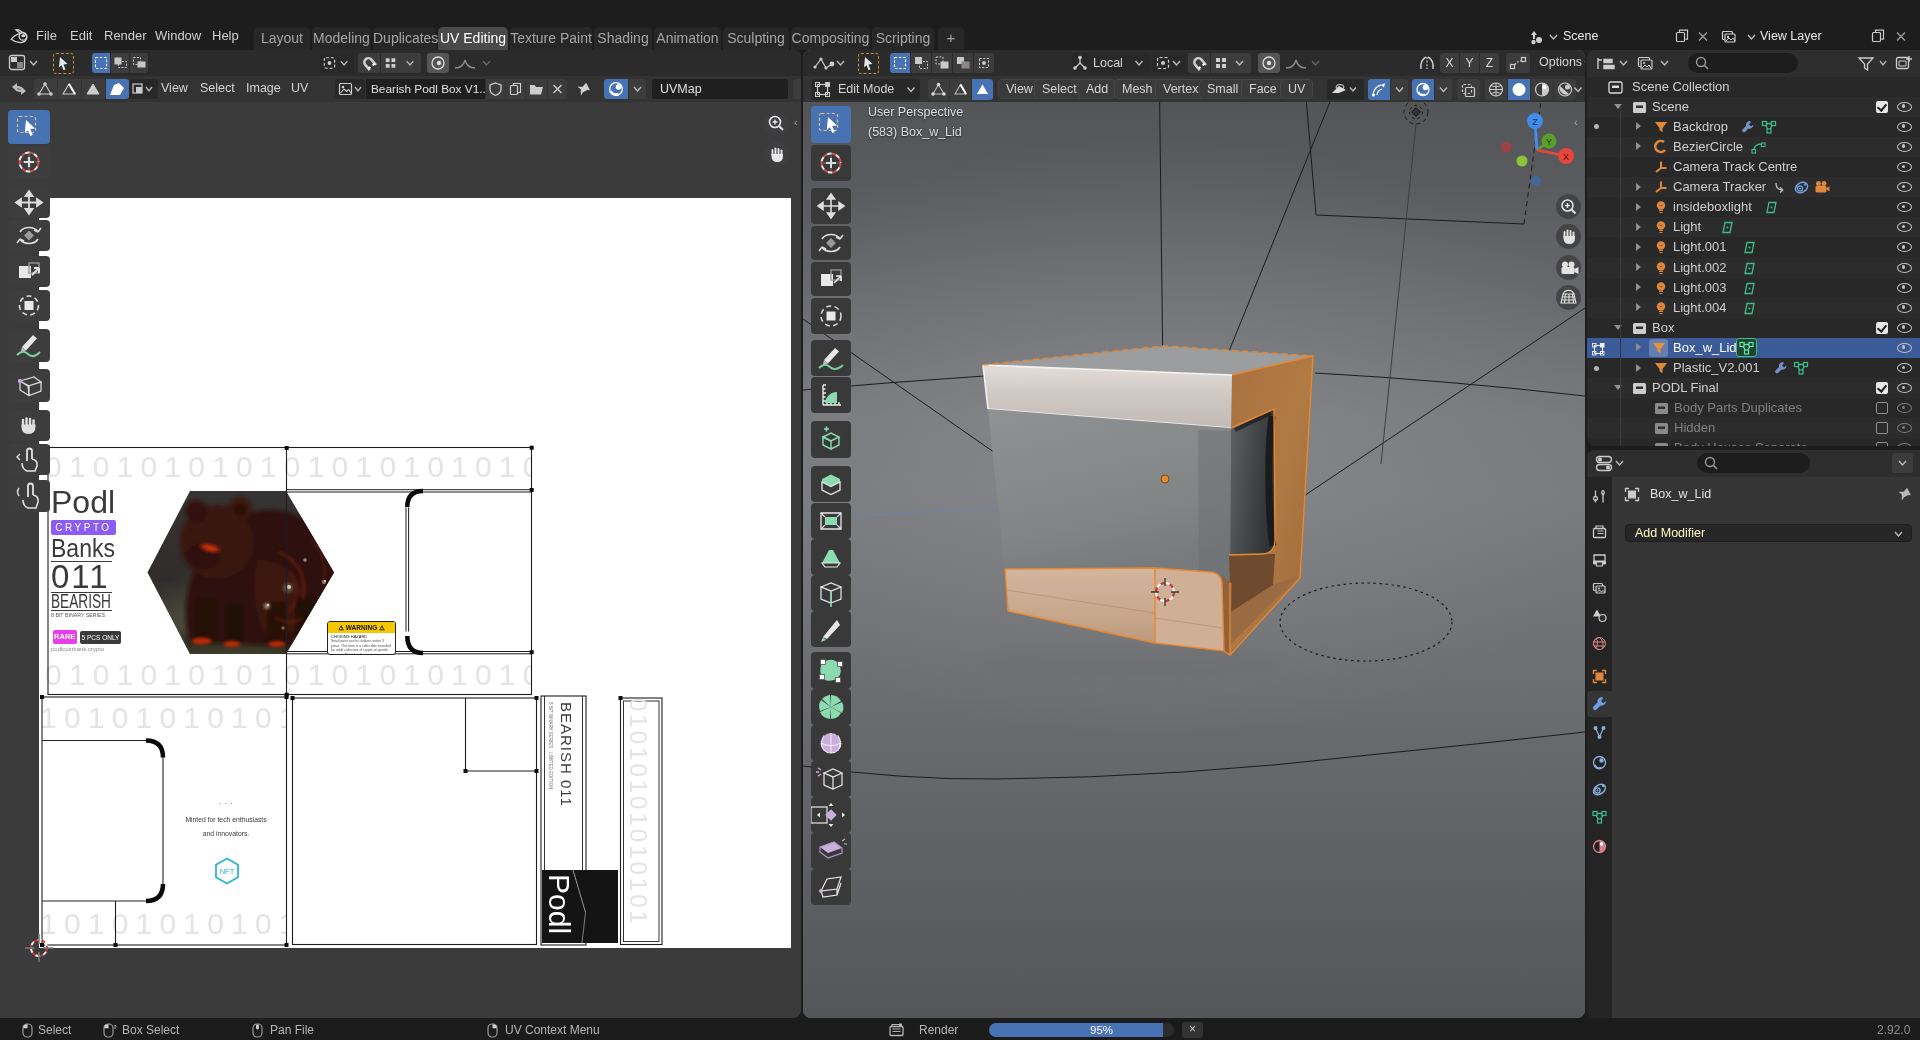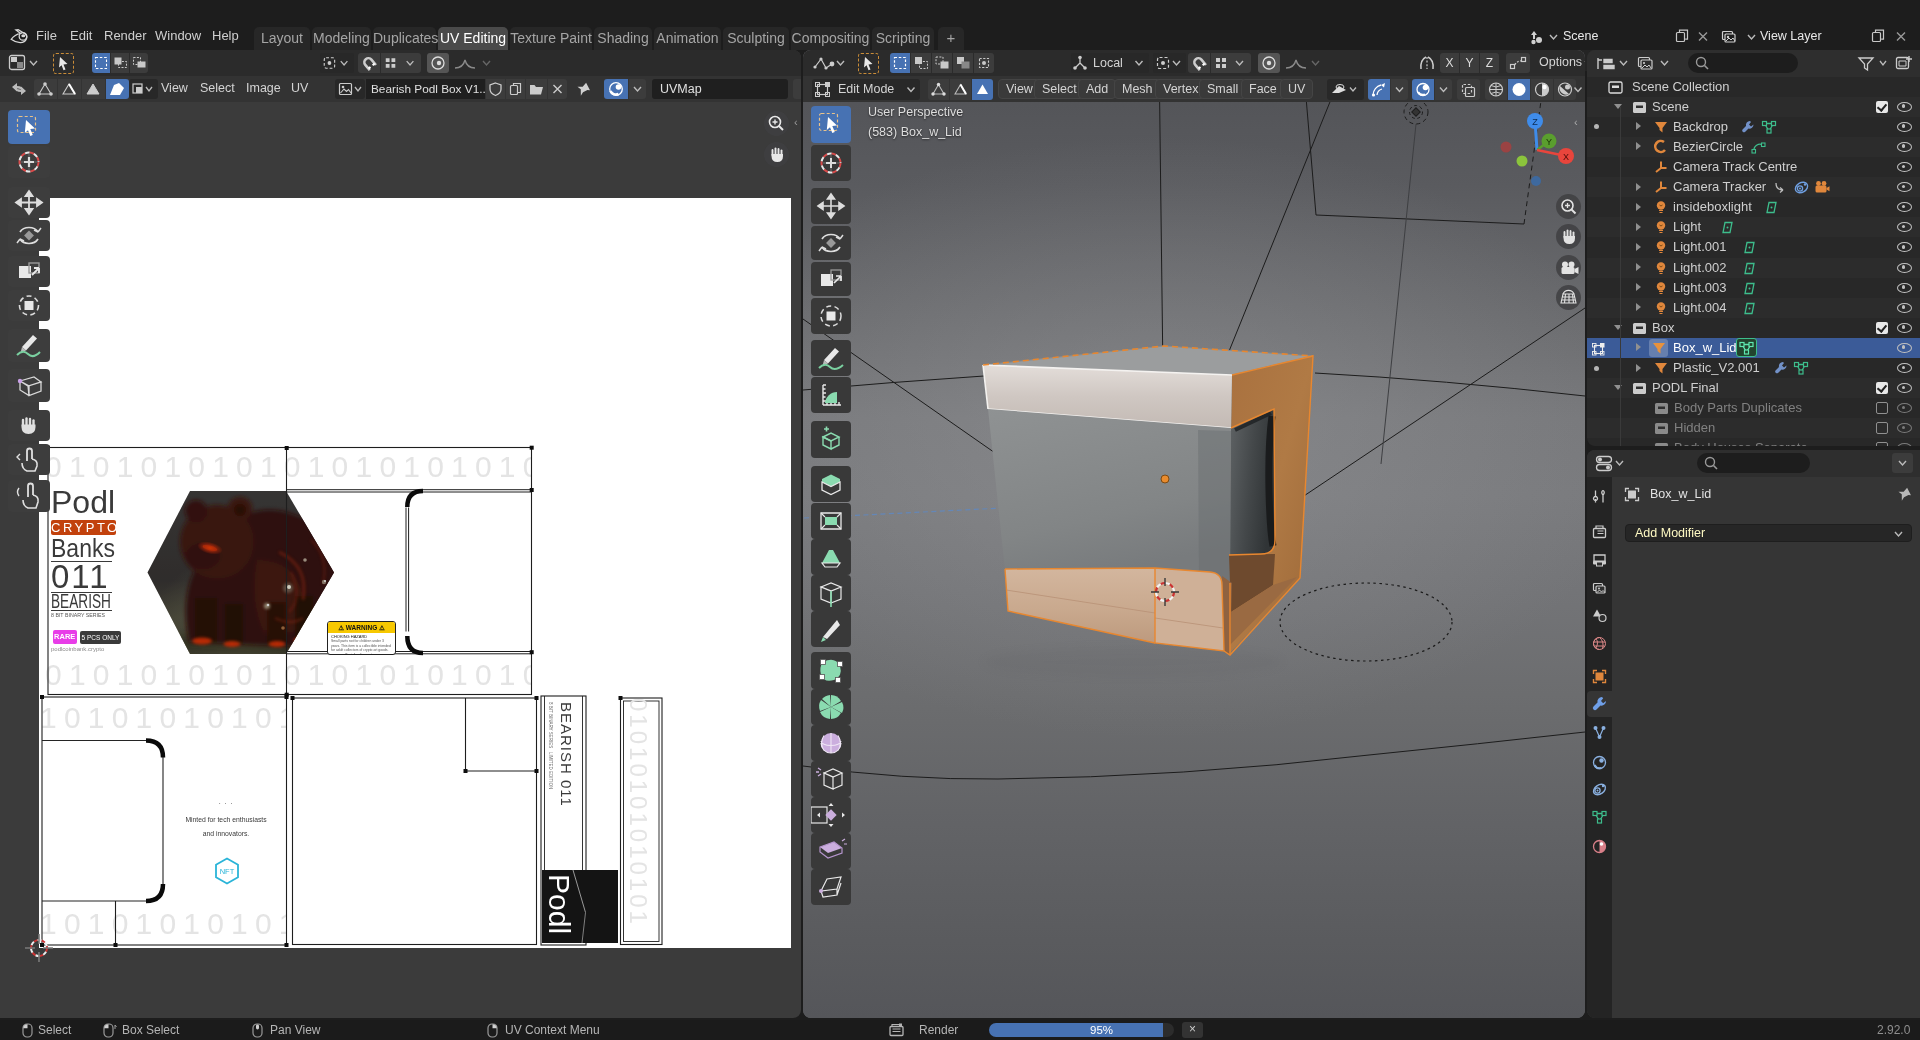--- a/index.html
+++ b/index.html
@@ -245,21 +245,21 @@
             <ellipse cx="193" cy="446" rx="8.5" ry="3"></ellipse>
             <ellipse cx="238" cy="446" rx="8.5" ry="3"></ellipse>
             <ellipse cx="263" cy="442" rx="8.5" ry="3"></ellipse>
           </g>
           <path d="M108.5,374.5 L151,293 H247 L295,374.5 L247,456 H151 Z" fill="#1e1a16" opacity="0.22"></path>
         </g>
         <line x1="247.5" y1="293" x2="247.5" y2="456" stroke="#1e1e1e" stroke-width="1.1"></line>
       </svg>
 
       <div class="abs" style="left:12px;top:289px;font-size:32px;line-height:30px;color:#3a3a3a">Podl</div>
-      <div class="abs" style="left:12px;top:321.5px;width:65px;height:15.5px;background:#c2410c;border-radius:2px;color:#fff;font-size:13px;text-align:center;line-height:15.5px;letter-spacing:2.5px">CRYPTO</div>
+      <div class="abs" style="left:12px;top:321.5px;width:65px;height:15.5px;background:#8b5cf6;border-radius:2px;color:#fff;font-size:10px;text-align:center;line-height:15.5px;letter-spacing:2.5px">CRYPTO</div>
       <div class="abs" style="left:12px;top:339px;font-size:25px;line-height:23px;color:#3a3a3a;transform:scaleX(0.92);transform-origin:0 0">Banks</div>
       <div class="abs" style="left:12px;top:362.5px;width:61px;height:1.6px;background:#3a3a3a"></div>
       <div class="abs" style="left:12px;top:364px;font-size:33px;line-height:29px;color:#3a3a3a;letter-spacing:2px">011</div>
       <div class="abs" style="left:12px;top:393.5px;width:61px;height:1.6px;background:#3a3a3a"></div>
       <div class="abs" style="left:12px;top:395px;font-size:19.5px;line-height:16px;color:#3a3a3a;transform:scaleX(0.70);transform-origin:0 0">BEARISH</div>
       <div class="abs" style="left:12px;top:411.5px;width:61px;height:1.4px;background:#3a3a3a"></div>
       <div class="abs" style="left:12px;top:412.5px;font-size:6.2px;color:#555;transform:scaleX(0.85);transform-origin:0 0">8 BIT BINARY SERIES</div>
       <div class="abs" style="left:13.5px;top:432px;width:24.5px;height:13.5px;background:#e83de8;border-radius:2px;color:#fff;font-size:7.5px;font-weight:bold;text-align:center;line-height:13.5px">RARE</div>
       <div class="abs" style="left:41px;top:432.5px;width:41px;height:13px;background:#3a3a3a;border-radius:2px;color:#fff;font-size:6.5px;text-align:center;line-height:13px;white-space:nowrap">5 PCS ONLY</div>
       <div class="abs" style="left:12px;top:448px;font-size:6px;color:#8a8a8a">podlcoinbank.crypto</div>
@@ -1444,21 +1444,21 @@
     <svg class="mi" style="left:103px" width="14" height="15" viewBox="0 0 14 15">
         <rect x="1" y="1" width="9" height="13" rx="4" fill="none" stroke="#9a9a9a" stroke-width="1.2"></rect>
         <path d="M5.5,1.2 a4,4 0 0 0 -4.3,4 l4.3,0 Z" fill="#cfcfcf"></path>
         <path d="M12,2 v4 M12,2 l1.5,2" stroke="#9a9a9a" fill="none"></path>
       </svg>
     <div class="abs" style="left:122px;top:3px">Box Select</div>
     <svg class="mi" style="left:252px" width="11" height="15" viewBox="0 0 11 15">
         <rect x="1" y="1" width="9" height="13" rx="4" fill="none" stroke="#9a9a9a" stroke-width="1.2"></rect>
         <rect x="4" y="1.5" width="3" height="5" rx="1.4" fill="#cfcfcf"></rect>
       </svg>
-    <div class="abs" style="left:270px;top:3px">Pan View</div>
+    <div class="abs" style="left:270px;top:3px">Pan File</div>
     <svg class="mi" style="left:487px" width="11" height="15" viewBox="0 0 11 15">
         <rect x="1" y="1" width="9" height="13" rx="4" fill="none" stroke="#9a9a9a" stroke-width="1.2"></rect>
         <path d="M5.5,1.2 a4,4 0 0 1 4.3,4 l-4.3,0 Z" fill="#cfcfcf"></path>
       </svg>
     <div class="abs" style="left:505px;top:3px">UV Context Menu</div>
     <svg class="mi" style="left:888px" width="18" height="15" viewBox="0 0 18 15">
         <rect x="2" y="3.5" width="13" height="9" rx="1" fill="none" stroke="#b5b5b5" stroke-width="1.3"></rect>
         <path d="M4,3.5 V1.5 h9 v2 M4.5,6 h8 M4.5,8.5 h8" stroke="#b5b5b5" stroke-width="1.1" fill="none"></path>
         <rect x="11" y="0.5" width="3" height="3" fill="#b5b5b5"></rect>
       </svg>

